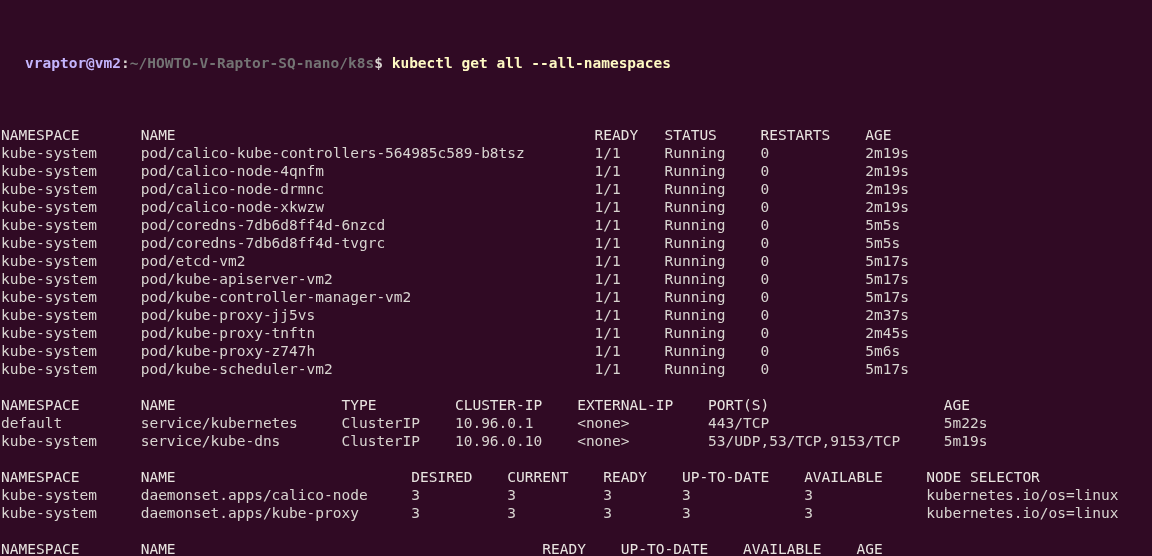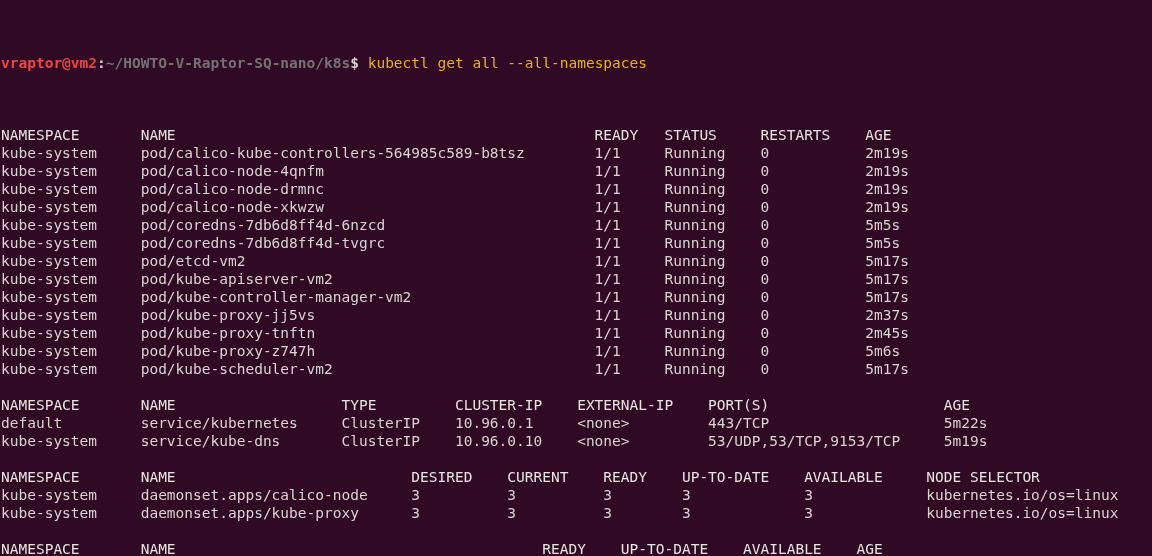--- a/index.html
+++ b/index.html
@@ -26,25 +26,25 @@
     left: 1px;
     top: 0px;
     white-space: pre;
     font-variant-ligatures: none;
   }
   .row {
     display: block;
     height: 18px;
     white-space: pre;
   }
-  .user     { color: #ef4444; font-weight: bold; }
+  .user     { color: #c4b5fd; font-weight: bold; padding-left: 24px; }
   .colon    { color: #d8d4d0; font-weight: bold; }
   .path     { color: #737373; font-weight: bold; }
   .dollar   { color: #d8d4d0; font-weight: bold; }
-  .cmd      { color: #eab308; }
+  .cmd      { color: #fef9c3; font-weight: bold; }
   .hdr      { color: #e8e4e0; }
   .cell     { color: #d8d4d0; }
   .blank    { color: transparent; }
 </style>
 </head>
 <body>
 
 <div id="terminal">
   <div id="screen">
 

